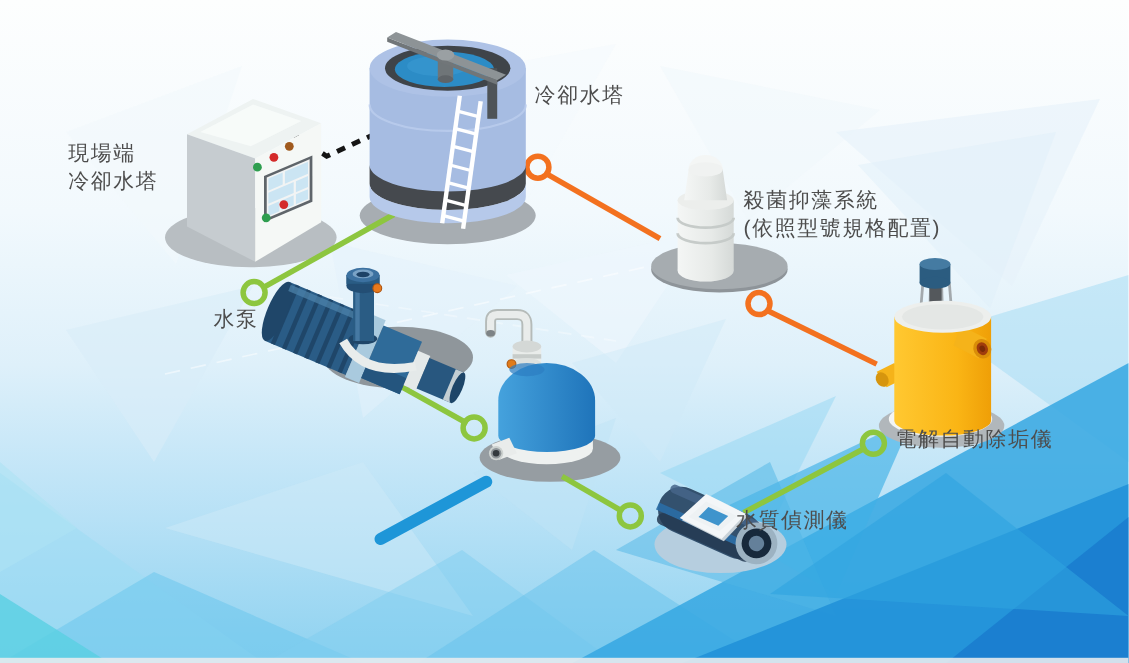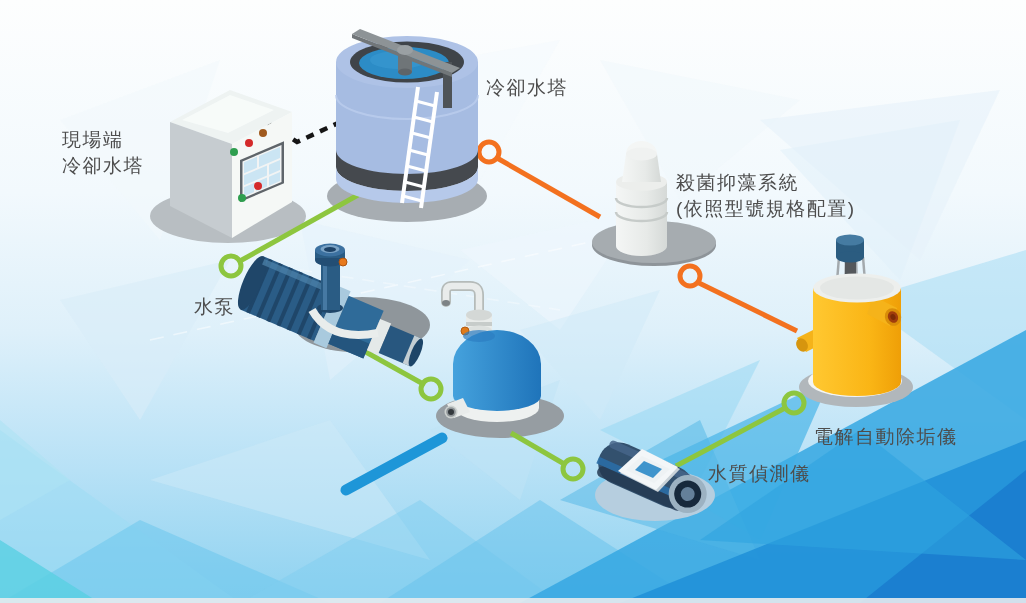--- a/index.html
+++ b/index.html
@@ -254,16 +254,16 @@
 
 <div class="lbl" style="left:62px;top:127px">
   <div>現場端</div>
   <div>冷卻水塔</div>
 </div>
 <div class="lbl" style="left:486px;top:75px">冷卻水塔</div>
 <div class="lbl" style="left:676px;top:170px">
   <div>殺菌抑藻系統</div>
   <div>(依照型號規格配置)</div>
 </div>
-<div class="lbl" style="left:194px;top:294px">水泵</div>
-<div class="lbl" style="left:708px;top:461px">水質偵測儀</div>
-<div class="lbl" style="left:814px;top:424px">電解自動除垢儀</div>
+<div class="lbl" style="left:194px;top:278px">水泵</div>
+<div class="lbl" style="left:669px;top:461px">水質偵測儀</div>
+<div class="lbl" style="left:814px;top:387px">電解自動除垢儀</div>
 </div>
 
 </body></html>

